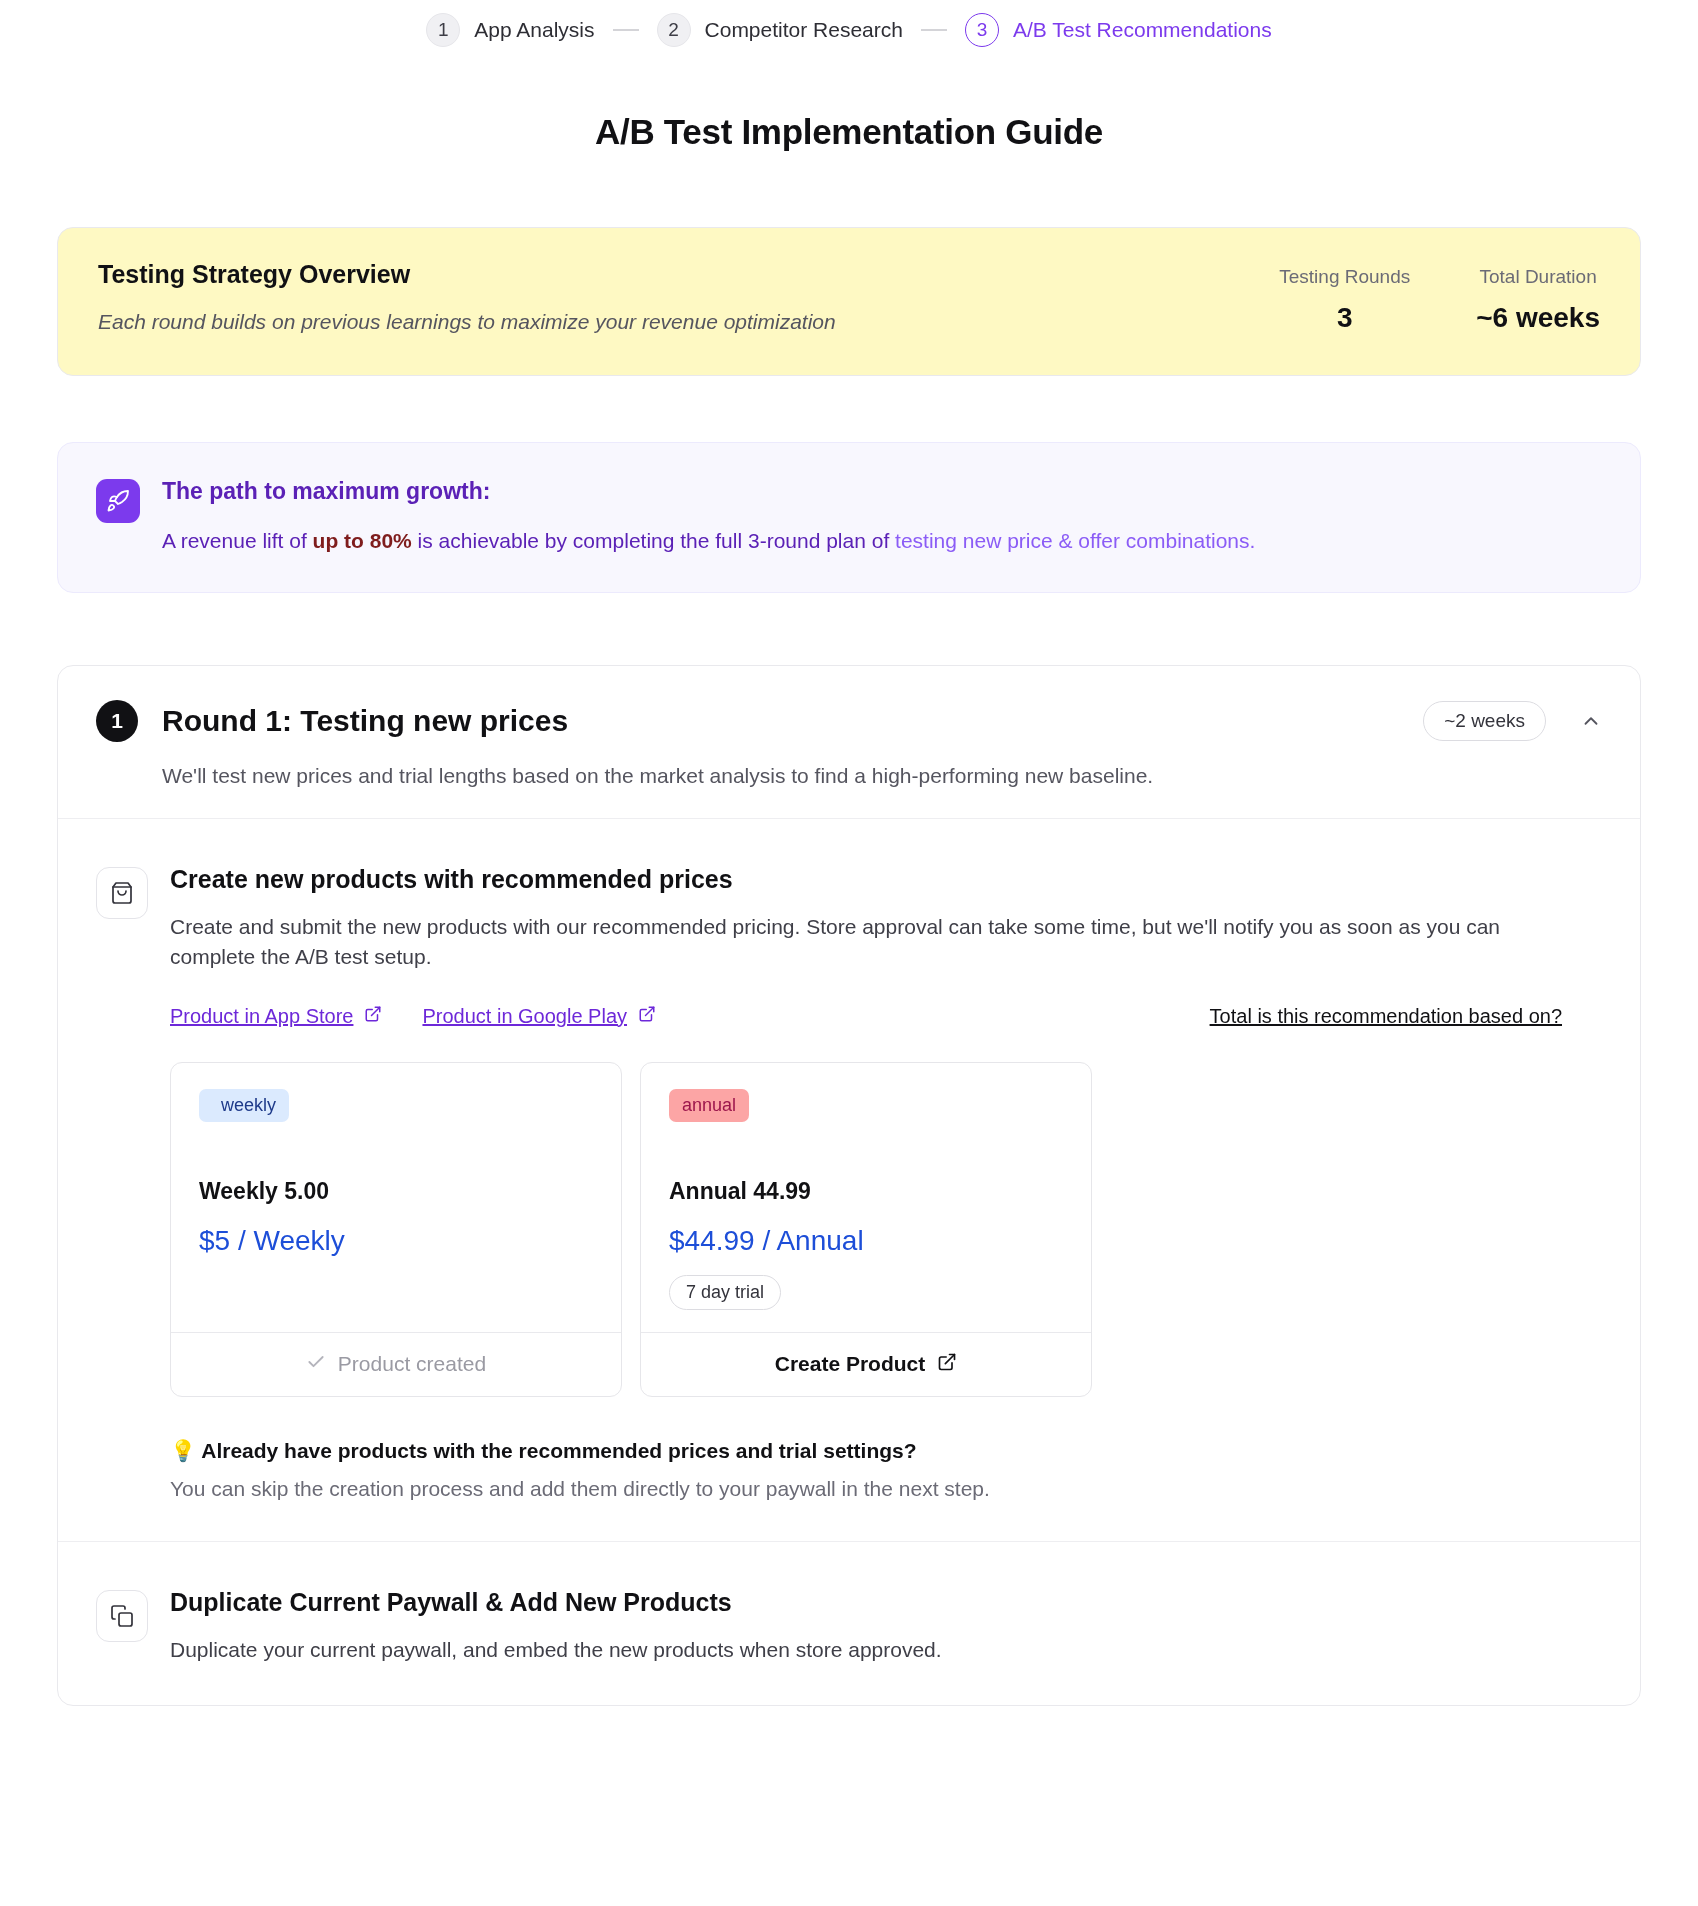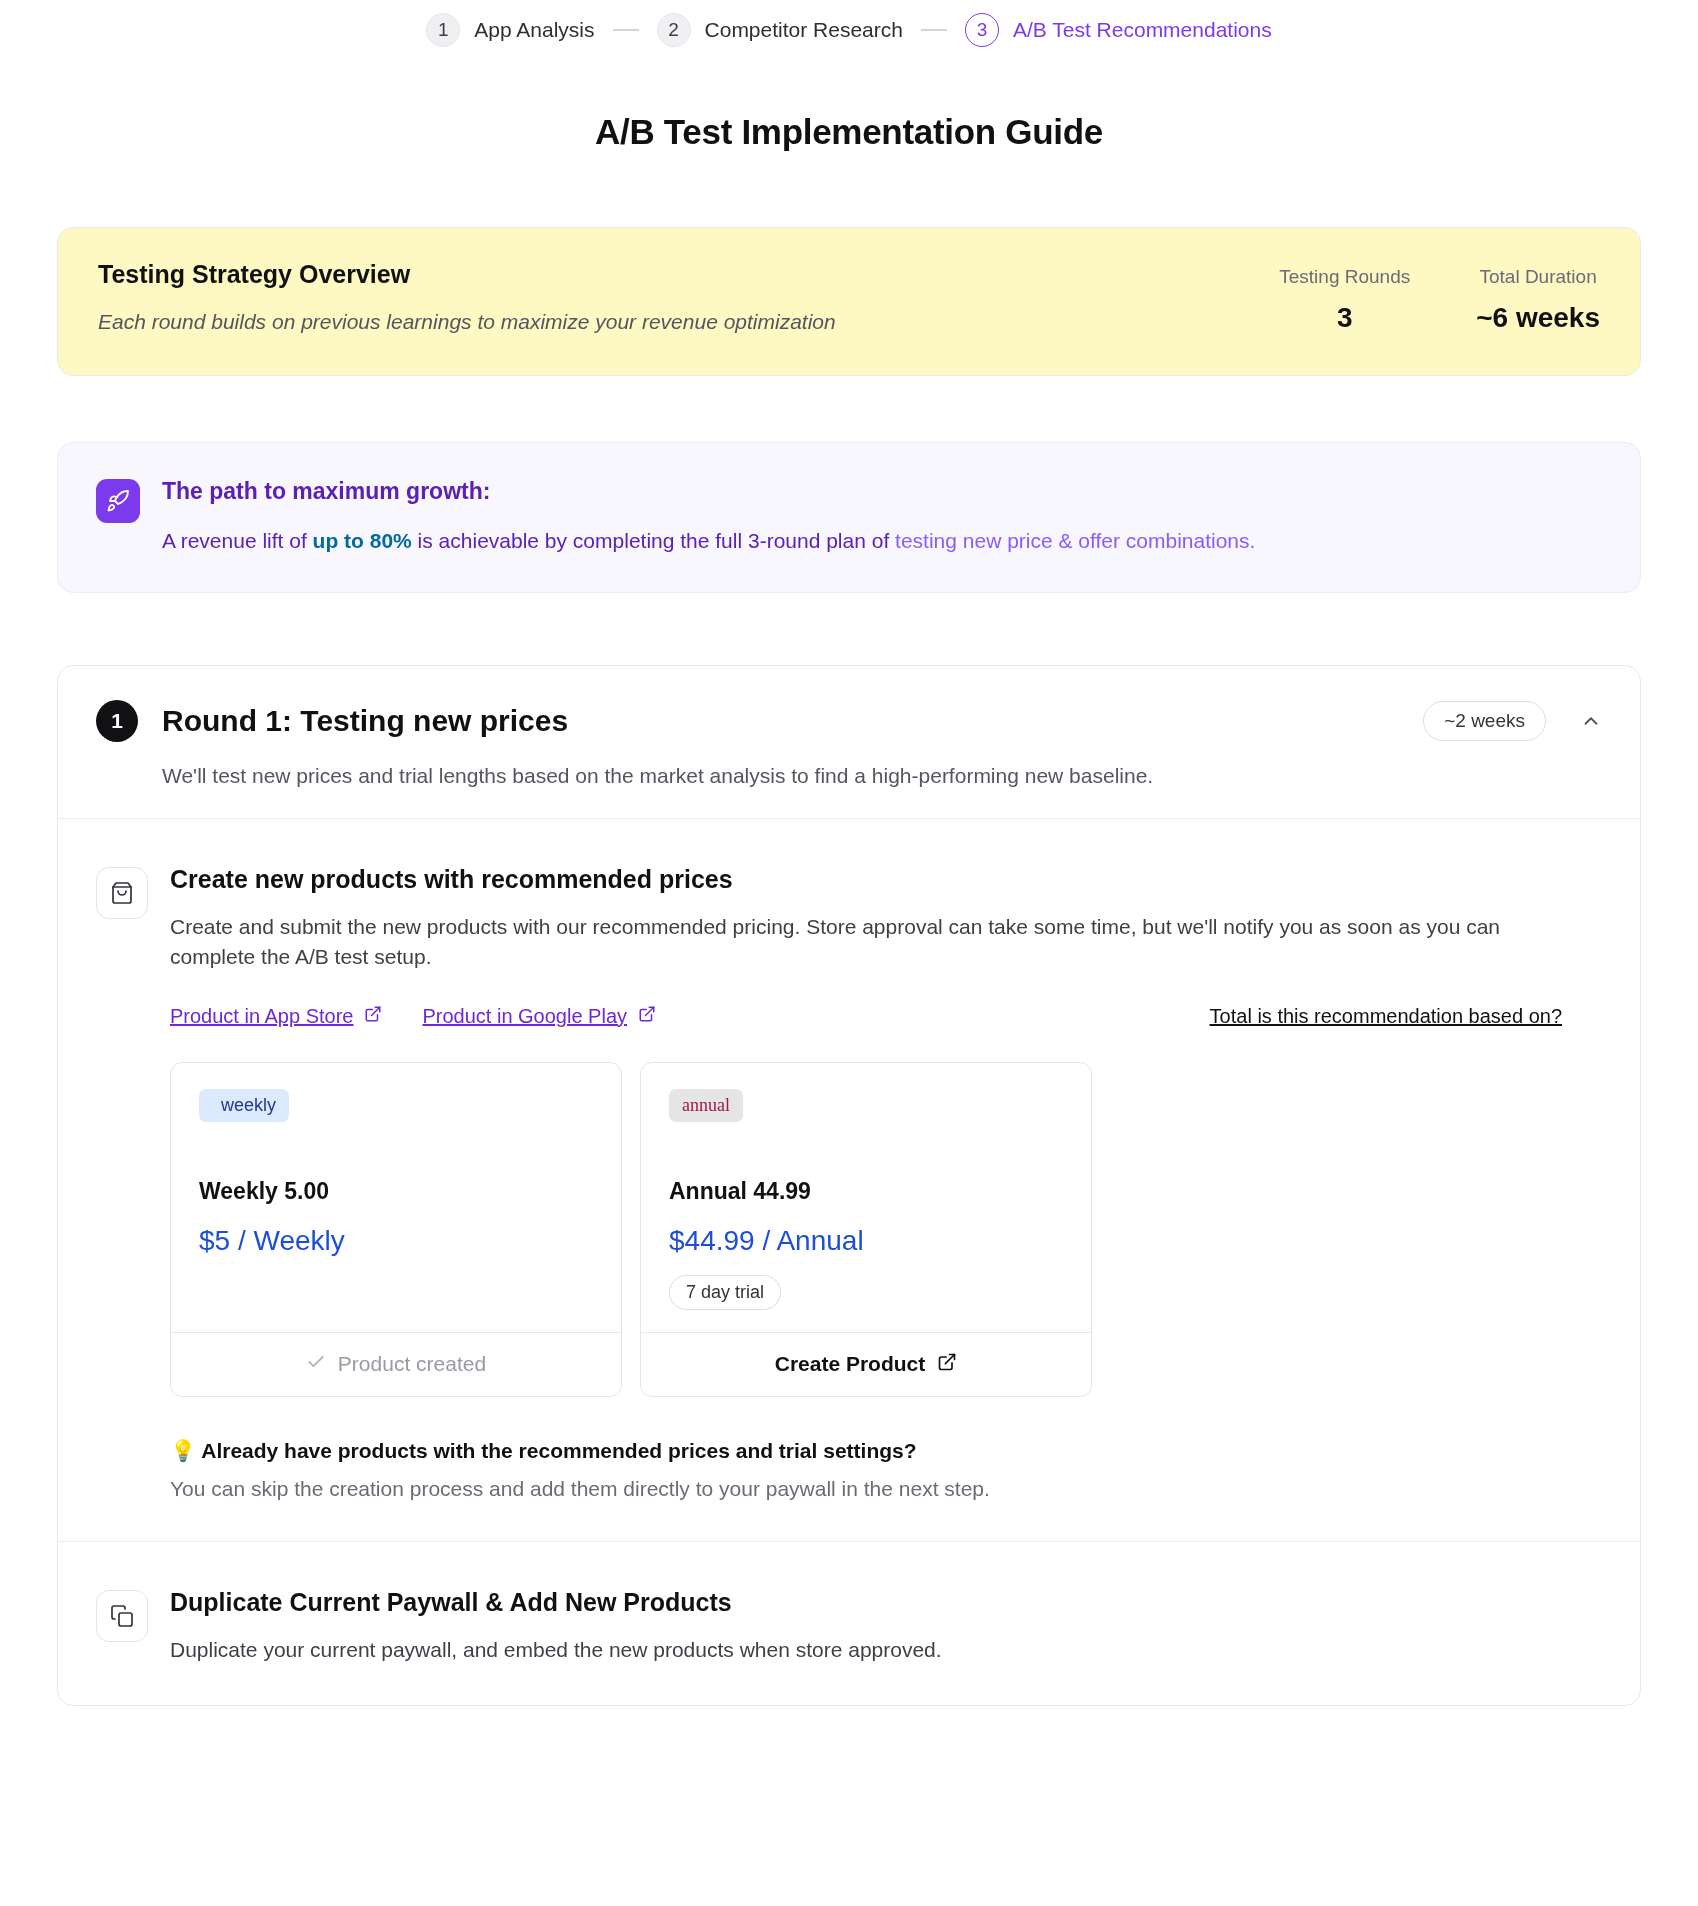--- a/index.html
+++ b/index.html
@@ -143,21 +143,21 @@
     font-size: 23px;
     font-weight: bold;
     color: #5b21b6;
     margin-bottom: 22px;
   }
   .growth-body {
     font-size: 21px;
     color: #5b21b6;
     line-height: 1.35;
   }
-  .growth-body b { color: #0369a1; }
+  .growth-body b { color: #7f1d1d; }
   .growth-body .muted { color: #8b5cf6; }
 
   
   .round-card {
     margin-top: 72px;
     border: 1px solid #e9e9ed;
     border-radius: 16px;
     background: #fff;
     overflow: hidden;
   }
@@ -294,21 +294,21 @@
     flex: 1 1 auto;
   }
   .tag {
     display: inline-block;
     font-size: 18px;
     border-radius: 7px;
     padding: 6px 13px;
     font-weight: normal;
   }
   .tag-weekly { background: #dbeafe; color: #1e3a8a; padding-left: 22px; }
-  .tag-annual { background: #e5e5e5; color: #9d174d; font-family: Liberation Serif, serif; }
+  .tag-annual { background: #fca5a5; color: #9d174d; }
   .product-name {
     margin-top: 56px;
     font-size: 23px;
     font-weight: bold;
     color: #111114;
   }
   .product-price {
     margin-top: 20px;
     font-size: 28px;
     color: #1d4ed8;

